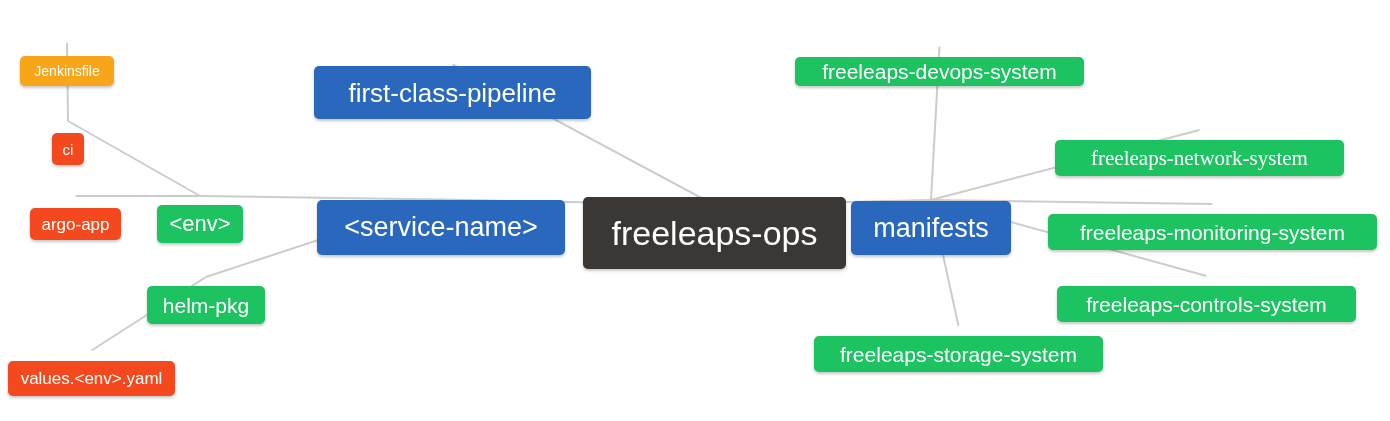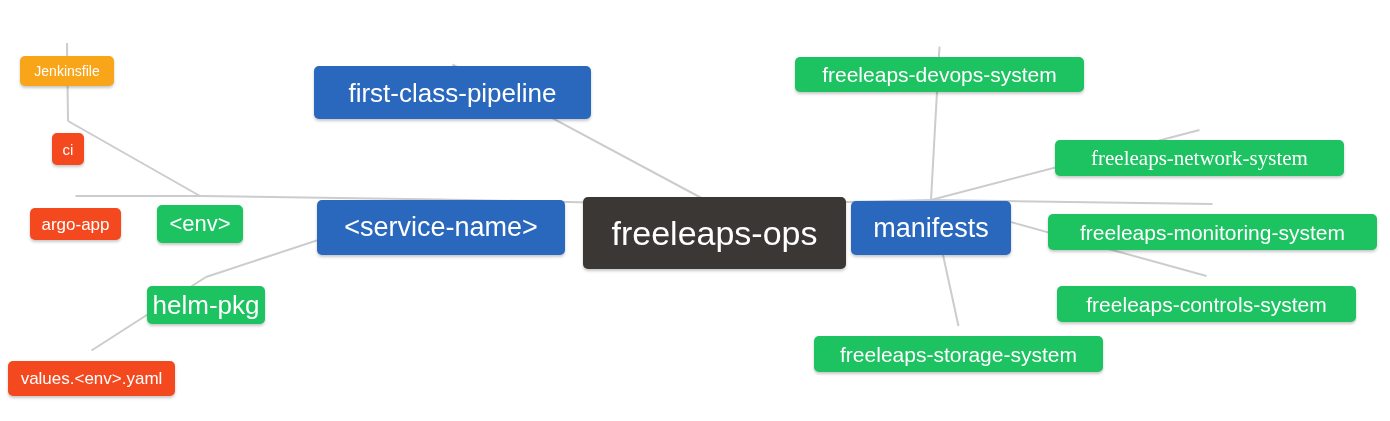--- a/index.html
+++ b/index.html
@@ -58,24 +58,24 @@
       <line x1="931" y1="200" x2="1199.5" y2="130" stroke="#cccccc" stroke-width="2"></line>
       <line x1="931" y1="200" x2="1212.5" y2="204" stroke="#cccccc" stroke-width="2"></line>
       <line x1="931" y1="200" x2="1206.5" y2="276" stroke="#cccccc" stroke-width="2"></line>
       <line x1="931" y1="200" x2="958.5" y2="326" stroke="#cccccc" stroke-width="2"></line>
     </svg>
 
 <div class="node" style="left: 20px; top: 28px; width: 94px; height: 30px; font-size: 14px; background: rgb(249, 165, 26); color: rgb(255, 255, 255);">Jenkinsfile</div>
     <div class="node" style="left: 52px; top: 105px; width: 32px; height: 32px; font-size: 15px; background: rgb(244, 73, 30); color: rgb(255, 255, 255);">ci</div>
     <div class="node" style="left: 30px; top: 180px; width: 91px; height: 32px; font-size: 17px; background: rgb(244, 73, 30); color: #ffffff;">argo-app</div>
     <div class="node" style="left: 157px; top: 177px; width: 86px; height: 38px; font-size: 22px; background: rgb(29, 194, 97); color: rgb(255, 255, 255);">&lt;env&gt;</div>
-    <div class="node" style="left: 147px; top: 258px; width: 118px; height: 38px; font-size: 26px; background: rgb(29, 194, 97); color: rgb(255, 255, 255);">helm-pkg</div>
+    <div class="node" style="left: 147px; top: 258px; width: 118px; height: 38px; font-size: 21px; background: rgb(29, 194, 97); color: rgb(255, 255, 255);">helm-pkg</div>
     <div class="node" style="left: 8px; top: 333px; width: 167px; height: 35px; font-size: 17px; background: rgb(244, 73, 30); color: rgb(255, 255, 255);">values.&lt;env&gt;.yaml</div>
     <div class="node" style="left: 314px; top: 38px; width: 277px; height: 53px; font-size: 26px; background: rgb(42, 104, 189); color: rgb(255, 255, 255);">first-class-pipeline</div>
     <div class="node" style="left: 317px; top: 172px; width: 248px; height: 55px; font-size: 27px; background: rgb(42, 104, 189); color: rgb(255, 255, 255);">&lt;service-name&gt;</div>
     <div class="node" style="left: 583px; top: 169px; width: 263px; height: 72px; font-size: 34px; background: rgb(59, 55, 53); color: rgb(255, 255, 255);">freeleaps-ops</div>
     <div class="node" style="left: 851px; top: 173px; width: 160px; height: 54px; font-size: 27px; background: rgb(42, 104, 189); color: rgb(255, 255, 255);">manifests</div>
-    <div class="node" style="left: 795px; top: 29px; width: 289px; height: 35px; font-size: 21px; background: rgb(29, 194, 97); color: rgb(255, 255, 255);">freeleaps-devops-system</div>
+    <div class="node" style="left: 795px; top: 29px; width: 289px; height: 29px; font-size: 21px; background: rgb(29, 194, 97); color: rgb(255, 255, 255);">freeleaps-devops-system</div>
     <div class="node" style="left: 1055px; top: 112px; width: 289px; height: 36px; font-size: 21px; background: rgb(29, 194, 97); color: rgb(255, 255, 255); font-family: Liberation Serif, serif;">freeleaps-network-system</div>
     <div class="node" style="left: 1048px; top: 186px; width: 329px; height: 36px; font-size: 21px; background: rgb(29, 194, 97); color: rgb(255, 255, 255);">freeleaps-monitoring-system</div>
     <div class="node" style="left: 1057px; top: 258px; width: 299px; height: 36px; font-size: 21px; background: rgb(29, 194, 97); color: rgb(255, 255, 255);">freeleaps-controls-system</div>
     <div class="node" style="left: 814px; top: 308px; width: 289px; height: 36px; font-size: 21px; background: rgb(29, 194, 97); color: rgb(255, 255, 255);">freeleaps-storage-system</div>
   </div>
 
 </body></html>

